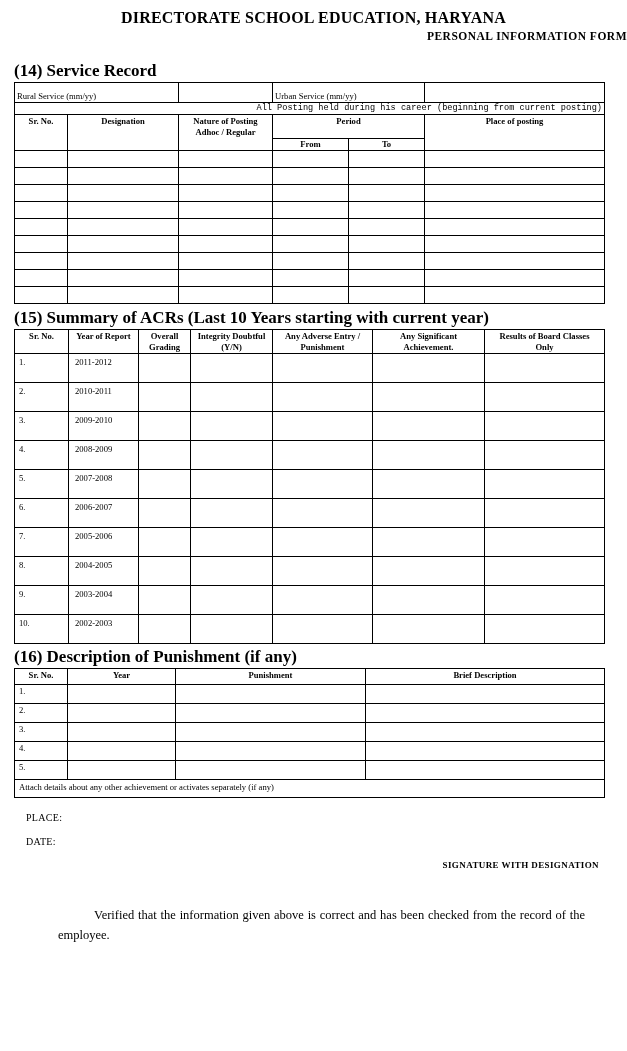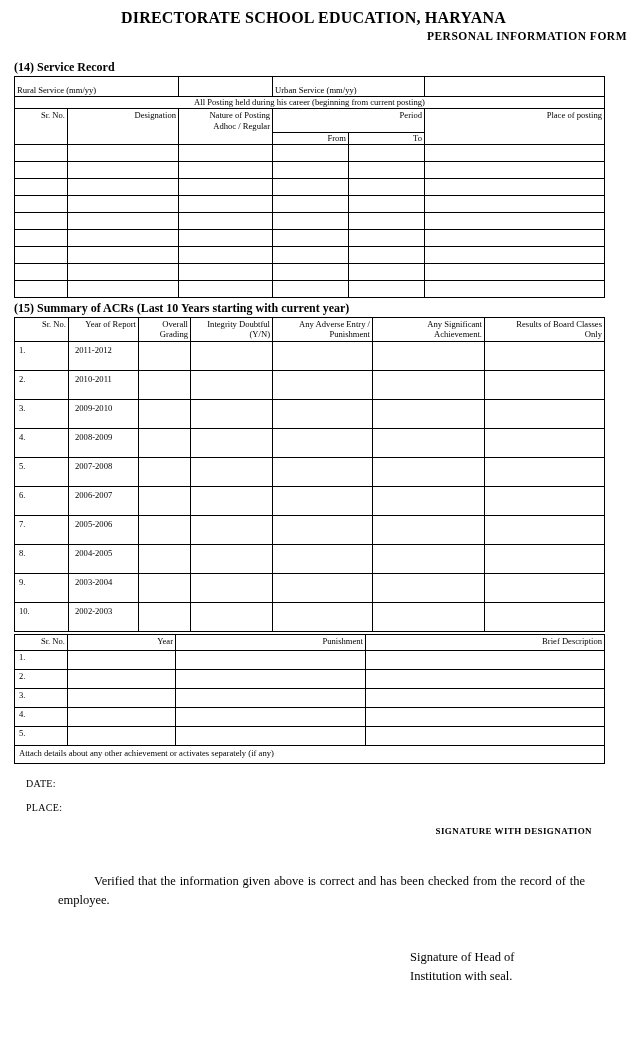--- a/index.html
+++ b/index.html
@@ -37,21 +37,21 @@
     font-weight: bold;
     font-size: 11.5px;
     letter-spacing: 0.5px;
     margin: 3px 0 0 0;
     line-height: 1.2;
   }
 
   
   .section-heading {
     font-weight: bold;
-    font-size: 12px;
+    font-size: 17px;
     margin: 0;
     padding: 0 0 1px 14px;
     line-height: 1.25;
   }
 
   
   .form-table {
     border-collapse: collapse;
     table-layout: fixed;
     margin: 0 0 0 14px;
@@ -60,31 +60,32 @@
   }
   .form-table td, .form-table th {
     border: 1px solid #000000;
     padding: 0 2px;
     vertical-align: top;
     font-weight: normal;
     line-height: 1.25;
     overflow: hidden;
   }
   .form-table th {
-    text-align: right;
+    text-align: center;
+    font-weight: bold;
   }
   .ctr { text-align: center; }
   .lft { text-align: left; }
 
   
   #service-table .hdr-cell { height: 22px; vertical-align: top; padding-top: 1px; }
   #service-table .sub-hdr { height: 10px; padding-top: 0px; }
   #service-table .topband td { height: 11px; padding-top: 8px; }
   #service-table .blank-row td { height: 16px; }
-  #service-table .span-note { text-align: center; height: 11px; }
+  #service-table .span-note { text-align: right; height: 11px; font-family: Liberation Mono, monospace; }
 
   
   #acr-table th { height: 22px; padding-top: 1px; }
   #acr-table td { height: 25px; padding-top: 3px; }
   #acr-table .srno { padding-left: 4px; }
   #acr-table .yr { padding-left: 6px; }
 
   
   #punish-table th { height: 14px; padding-top: 1px; }
   #punish-table td { height: 17px; padding-top: 1px; }
@@ -97,21 +98,21 @@
     font-size: 10px;
     line-height: 1.2;
   }
   .place-date .row { margin-bottom: 12px; letter-spacing: 0.3px; }
 
   .sig-designation {
     text-align: right;
     font-size: 9px;
     font-weight: bold;
     letter-spacing: 0.4px;
-    margin: 6px 35px 0 0;
+    margin: 6px 28px 0 0;
   }
 
   .verified-para {
     margin: 36px 42px 12px 58px;
     font-size: 12.5px;
     line-height: 1.55;
     text-align: justify;
     text-indent: 36px;
   }
 
@@ -373,20 +374,21 @@
           <td class="ctr"></td>
           <td class="ctr"></td>
           <td class="ctr"></td>
           <td class="ctr"></td>
           <td class="ctr"></td>
         </tr>
       </tbody>
   </table>
 
   <div style="height:2px"></div>
+  <div class="section-heading">(16) Description of Punishment (if any)</div>
 
   <table class="form-table" id="punish-table">
     <colgroup>
       <col style="width:53px">
       <col style="width:108px">
       <col style="width:190px">
       <col style="width:239px">
     </colgroup>
     <thead>
       <tr id="punish-header-row">
@@ -429,26 +431,22 @@
         </tr>
       </tbody>
     <tbody>
       <tr>
         <td class="attach-note" colspan="4">Attach details about any other achievement or activates separately (if any)</td>
       </tr>
     </tbody>
   </table>
 
   <div class="place-date">
+    <div class="row">PLACE:</div>
     <div class="row">DATE:</div>
-    <div class="row">PLACE:</div>
   </div>
 
   <div class="sig-designation">SIGNATURE WITH DESIGNATION</div>
 
   <div class="verified-para">Verified that the information given above is correct and has been checked from the record of the employee.</div>
 
-  <div class="sig-head">
-    <div>Signature of Head of</div>
-    <div>Institution with seal.</div>
-  </div>
 
 </div>
 
 </body></html>

